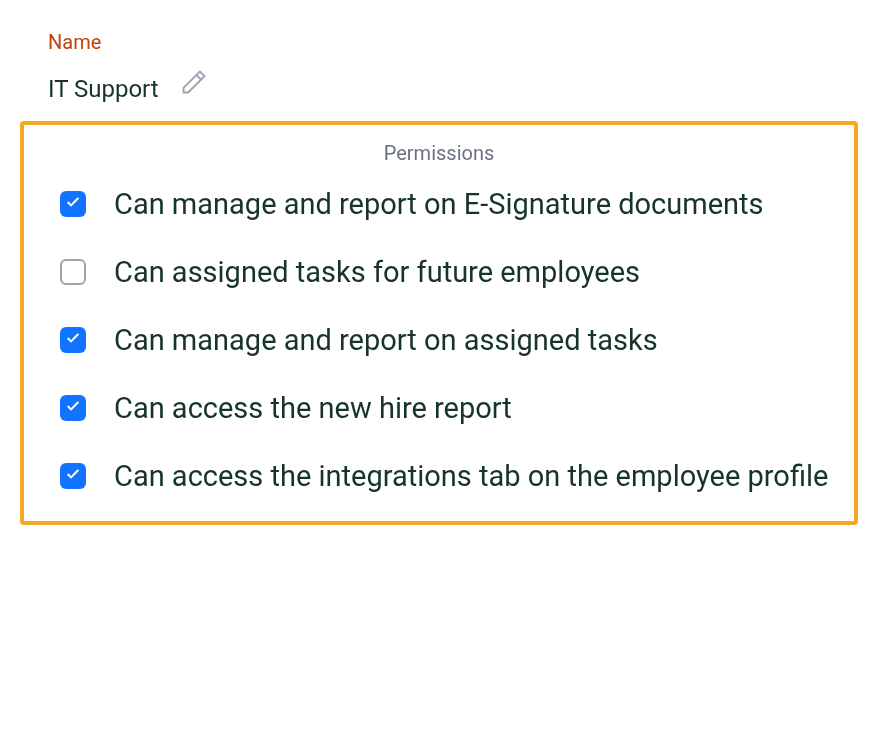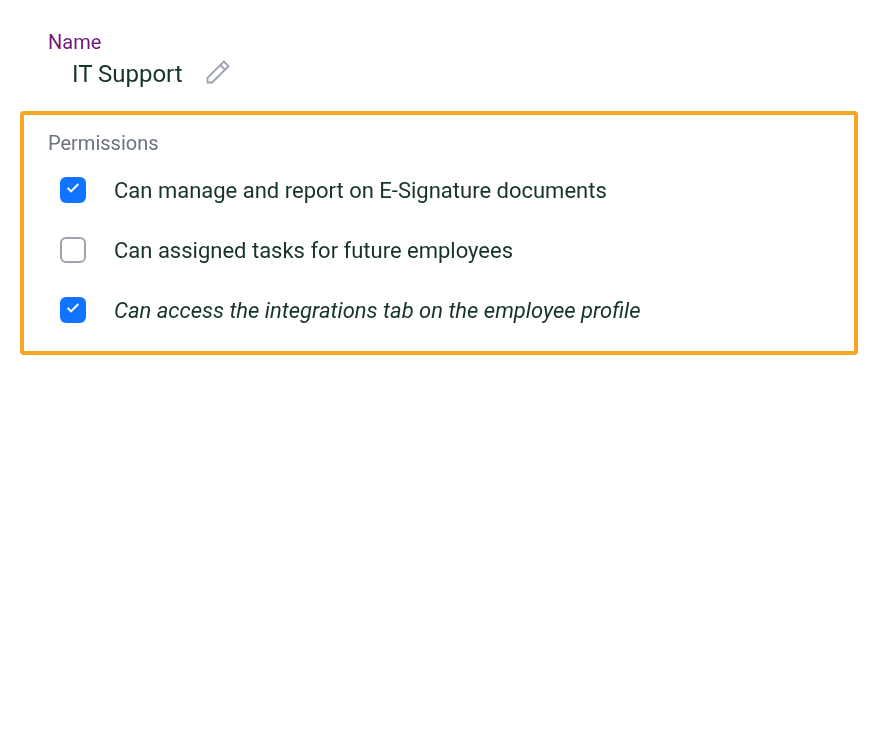--- a/index.html
+++ b/index.html
@@ -8,29 +8,29 @@
       background: #fff;
       width: 878px;
       height: 744px;
       padding: 30px 20px;
     }
     .name-section {
       padding-left: 28px;
       margin-bottom: 18px;
     }
     .field-label {
-      color: #701a75;
+      color: #c2410c;
       font-size: 20px;
       font-weight: 400;
+      margin-bottom: 10px;
     }
     .name-row {
       display: flex;
-      align-items: center;
+      align-items: flex-end;
       gap: 17px;
-      margin-left: 24px;
     }
     .name-value {
       color: #17332d;
       font-size: 24px;
       font-weight: 400;
     }
     .edit-btn {
       background: none;
       border: none;
       cursor: pointer;
@@ -42,39 +42,39 @@
       width: 28px;
       height: 28px;
       stroke: #9ca3af;
       fill: none;
       stroke-width: 1.6;
     }
     .permissions-box {
       border: 4px solid #f5a623;
       border-radius: 4px;
       padding: 16px 24px 28px 24px;
+      text-align: center;
     }
     .permissions-label {
       color: #6b7280;
       font-size: 20px;
       font-weight: 400;
       margin-bottom: 22px;
     }
     .perm-list {
       list-style: none;
     }
     .perm-item {
       display: flex;
       align-items: center;
       margin-bottom: 34px;
       padding-left: 12px;
     }
     .perm-item:last-child {
       margin-bottom: 0;
-      font-style: italic;
     }
     .checkbox {
       width: 26px;
       height: 26px;
       border-radius: 6px;
       display: flex;
       align-items: center;
       justify-content: center;
       margin-right: 28px;
       flex-shrink: 0;
@@ -90,21 +90,21 @@
     }
     .checkbox svg {
       width: 16px;
       height: 16px;
       stroke: #fff;
       stroke-width: 3;
       fill: none;
     }
     .perm-label {
       color: #17332d;
-      font-size: 22px;
+      font-size: 29px;
       cursor: pointer;
     }
   </style>
 </head>
 <body>
 
 <div class="name-section">
   <div class="field-label">Name</div>
   <div class="name-row">
     <span class="name-value">IT Support</span>
@@ -133,16 +133,32 @@
       <li class="perm-item">
         <div class="checkbox unchecked"></div>
         <span class="perm-label">Can assigned tasks for future employees</span>
       </li>
       <li class="perm-item">
         <div class="checkbox checked">
           <span><svg viewBox="0 0 24 24">
               <polyline points="4 12 9 17 20 6"></polyline>
             </svg></span>
         </div>
+        <span class="perm-label">Can manage and report on assigned tasks</span>
+      </li>
+      <li class="perm-item">
+        <div class="checkbox checked">
+          <span><svg viewBox="0 0 24 24">
+              <polyline points="4 12 9 17 20 6"></polyline>
+            </svg></span>
+        </div>
+        <span class="perm-label">Can access the new hire report</span>
+      </li>
+      <li class="perm-item">
+        <div class="checkbox checked">
+          <span><svg viewBox="0 0 24 24">
+              <polyline points="4 12 9 17 20 6"></polyline>
+            </svg></span>
+        </div>
         <span class="perm-label">Can access the integrations tab on the employee profile</span>
       </li>
     </ul>
 </div>
 
 </body></html>

